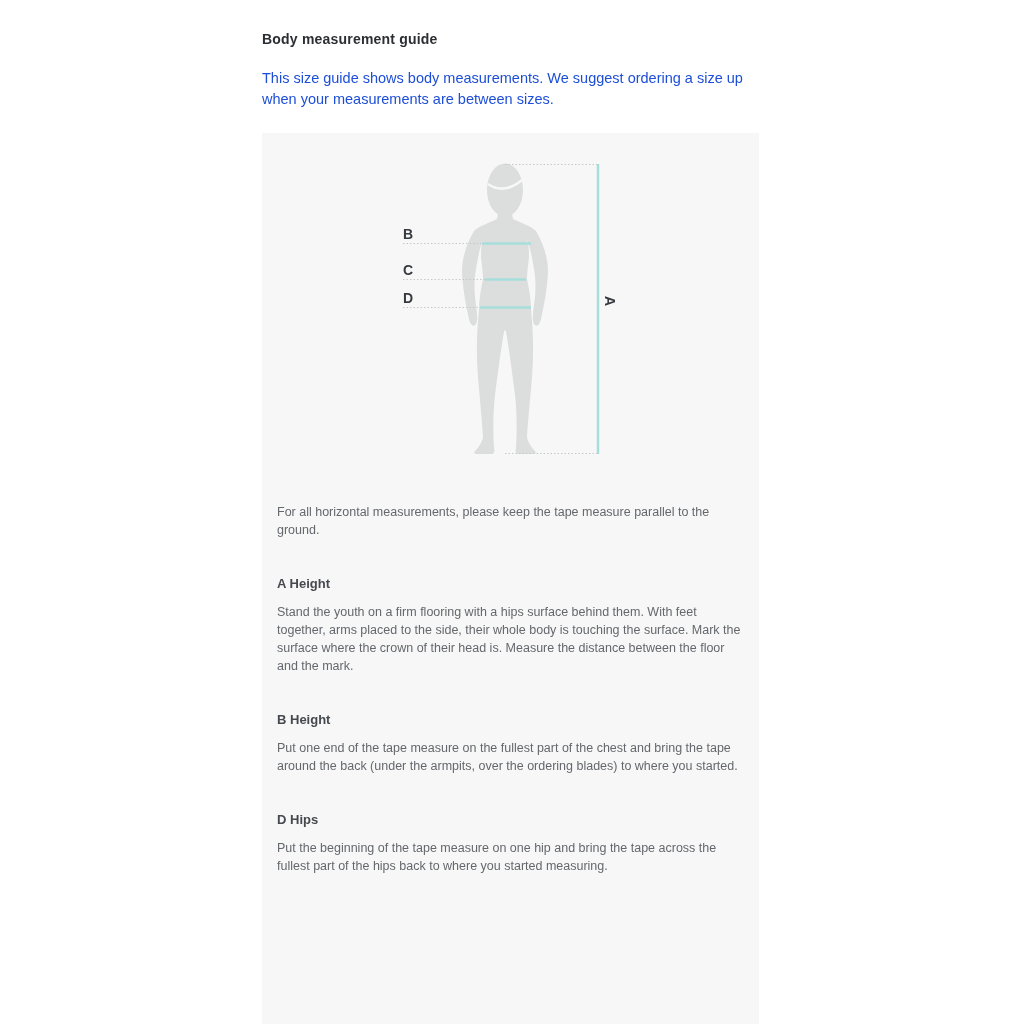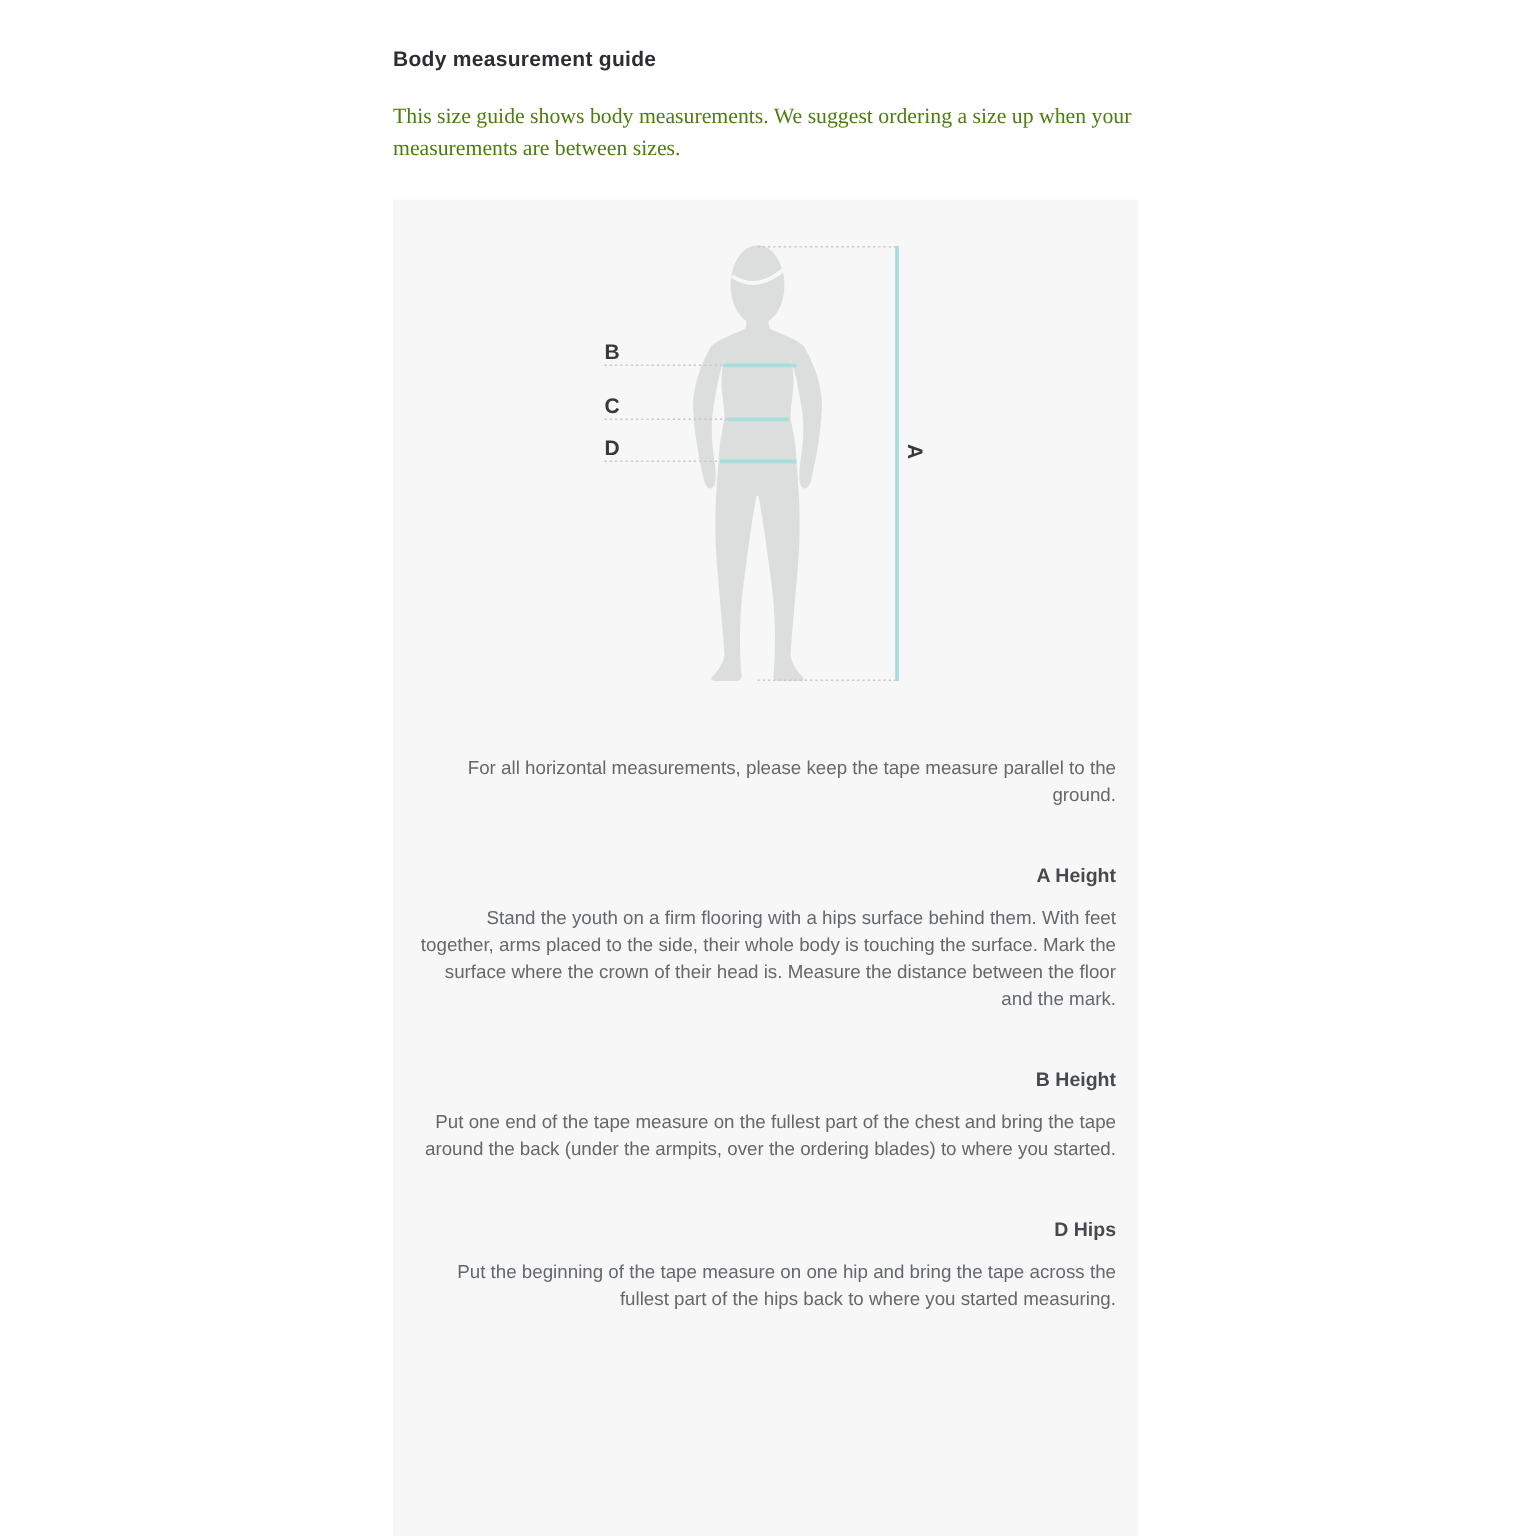--- a/index.html
+++ b/index.html
@@ -28,37 +28,35 @@
     padding-top:31px;
     font-size:14px;
     font-weight:bold;
     letter-spacing:.2px;
     color:var(--title);
   }
   .intro{
     margin-top:21px;
     font-size:14.5px;
     line-height:21px;
-    color:#4d7c0f;
-    font-family:Liberation Serif, serif;
+    color:#1d4ed8;
   }
   .panel{
     margin-top:23px;
     background:var(--panel);
     min-height:896px;
     padding-bottom:30px;
   }
   .diagram{
     display:block;
     width:497px;
     height:360px;
   }
   .panel-inner{
     padding:0 15px;
-    text-align:right;
   }
   .note{
     margin-top:10px;
     font-size:12.5px;
     line-height:18px;
   }
   .section{
     margin-top:36px;
   }
   .section h3{

